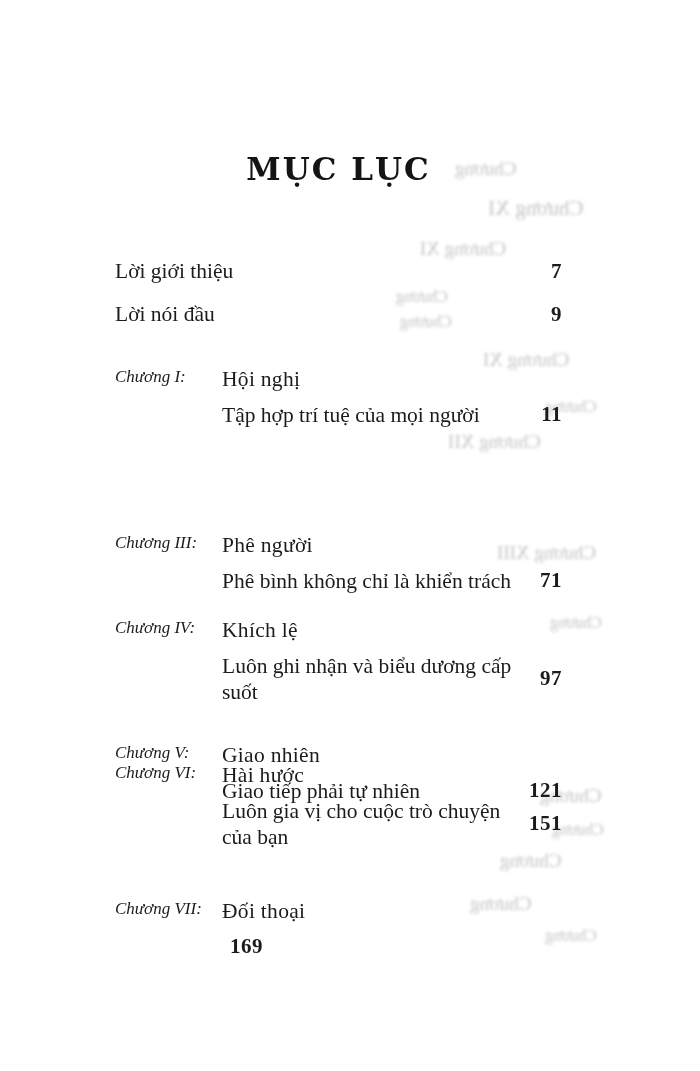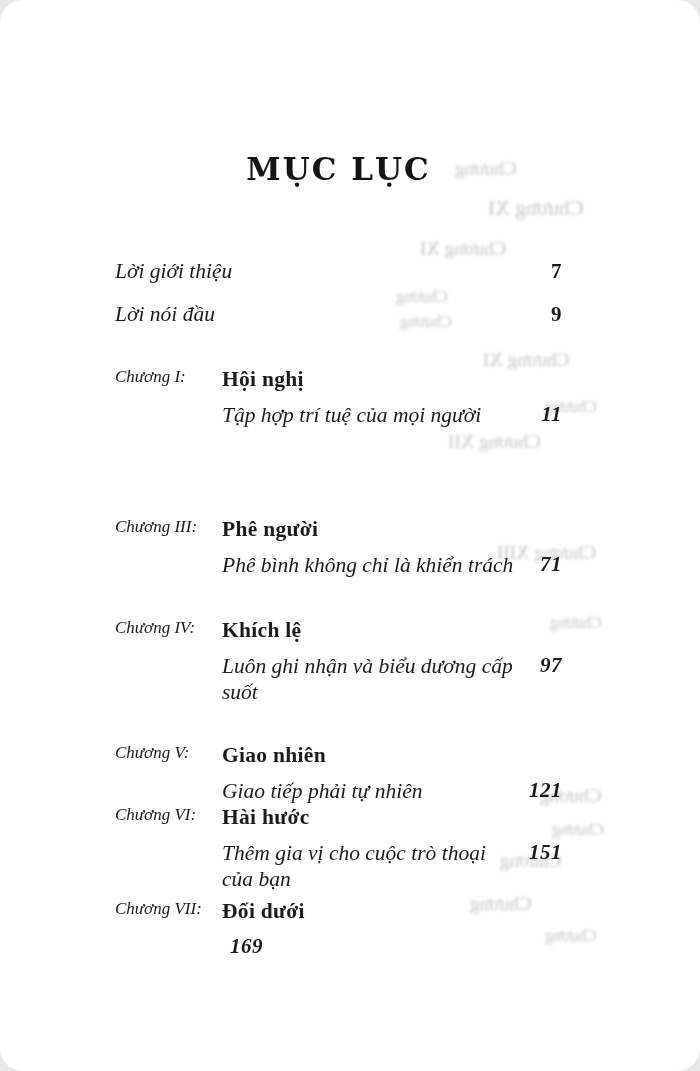--- a/index.html
+++ b/index.html
@@ -4,63 +4,62 @@
 <style>
   html,body{margin:0;padding:0;background:#e8e8e8;}
   .page{
     position:relative;
     width:700px;height:1071px;
     background:#ffffff;
     font-family:"Liberation Serif", serif;
     color:#1b1b1b;
     overflow:hidden;
     margin:0 auto;
-    border-radius:23px;
   }
   
   .toc-title{
     position:absolute;left:115px;top:150px;width:447px;
     text-align:center;
     font-family:"DejaVu Serif", serif;
     font-weight:bold;
     font-size:31px;
     letter-spacing:2px;
     transform:scaleY(1.05);
     color:#141414;
   }
   
   .front-row{
     position:absolute;left:115px;width:447px;
     display:flex;justify-content:space-between;align-items:baseline;
     font-size:21.5px;line-height:1.1;
   }
   #fm0{top:260px}
   #fm1{top:303px}
-  .front-label{font-style:italic;}
+  .front-label{}
   .pg{font-weight:bold;font-size:21px;letter-spacing:0.5px;}
   
   .chapter{position:absolute;left:115px;width:447px;}
   #ch0{top:368px}
   #ch1{top:453px}
-  #ch2{top:518px}
+  #ch2{top:534px}
   #ch3{top:619px}
   #ch4{top:744px}
-  #ch5{top:806px}
+  #ch5{top:764px}
   #ch6{top:900px}
   .ch-head{position:relative;height:27px;}
   .ch-label{font-style:italic;font-size:17px;line-height:1.1;white-space:nowrap;}
   .ch-title{
     position:absolute;left:107px;top:0;
-    font-weight:bold;font-size:21.5px;line-height:1.1;
+    font-weight:normal;font-size:21.5px;line-height:1.1;
     letter-spacing:0.3px;white-space:nowrap;
   }
   .ch-sub{
     margin-left:107px;margin-top:7px;
-    display:flex;justify-content:space-between;align-items:flex-start;
-    font-size:21.5px;line-height:1.22;font-style:italic;
+    display:flex;justify-content:space-between;align-items:center;
+    font-size:21.5px;line-height:1.22;
   }
   .ch-sub .sub-text{white-space:pre-line;}
   .ch-sub .pg{margin-left:8px;flex-shrink:0;}
   
   .bleed{
     position:absolute;
     font-size:19px;
     color:rgba(95,95,95,0.38);
     transform:scaleX(-1);
     filter:blur(1.4px);
@@ -159,29 +158,29 @@
       <span class="pg">121</span>
     </div>
   </div>
 
   <div class="chapter" id="ch5">
     <div class="ch-head">
       <span class="ch-label">Chương VI:</span>
       <span class="ch-title">Hài hước</span>
     </div>
     <div class="ch-sub">
-      <span class="sub-text">Thêm gia vị cho cuộc trò thoại
+      <span class="sub-text">Luôn gia vị cho cuộc trò chuyện
 của bạn</span>
       <span class="pg">151</span>
     </div>
   </div>
 
   <div class="chapter" id="ch6">
     <div class="ch-head">
       <span class="ch-label">Chương VII:</span>
-      <span class="ch-title">Đối dưới</span>
+      <span class="ch-title">Đối thoại</span>
     </div>
     <div class="ch-sub">
       <span class="pg">169</span>
     </div>
   </div>
 
 </div>
 
 </body></html>

